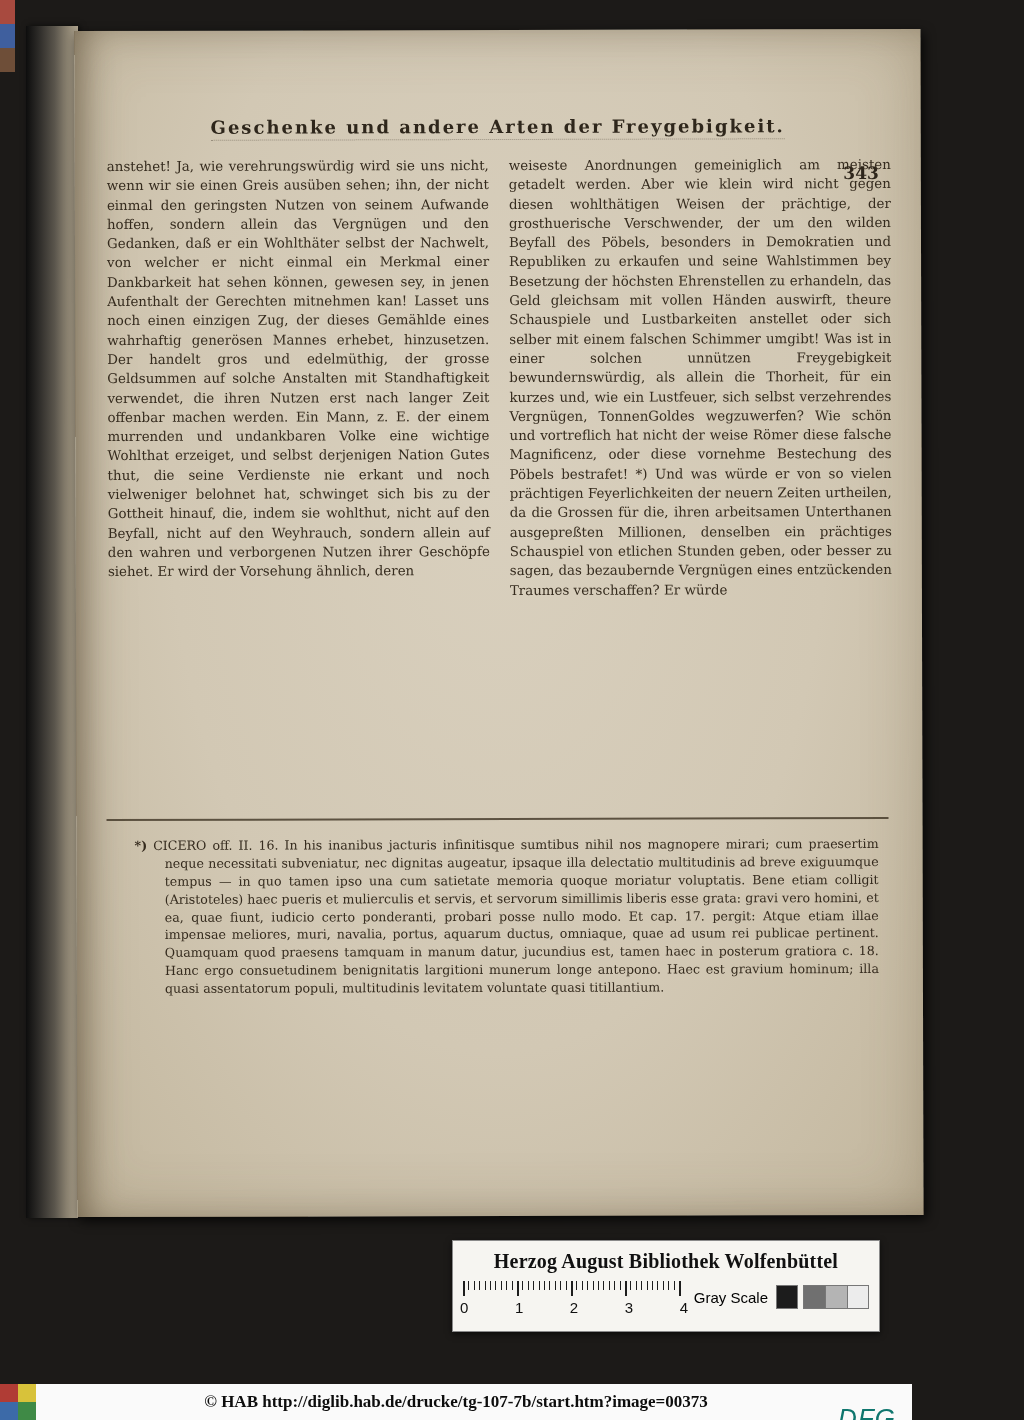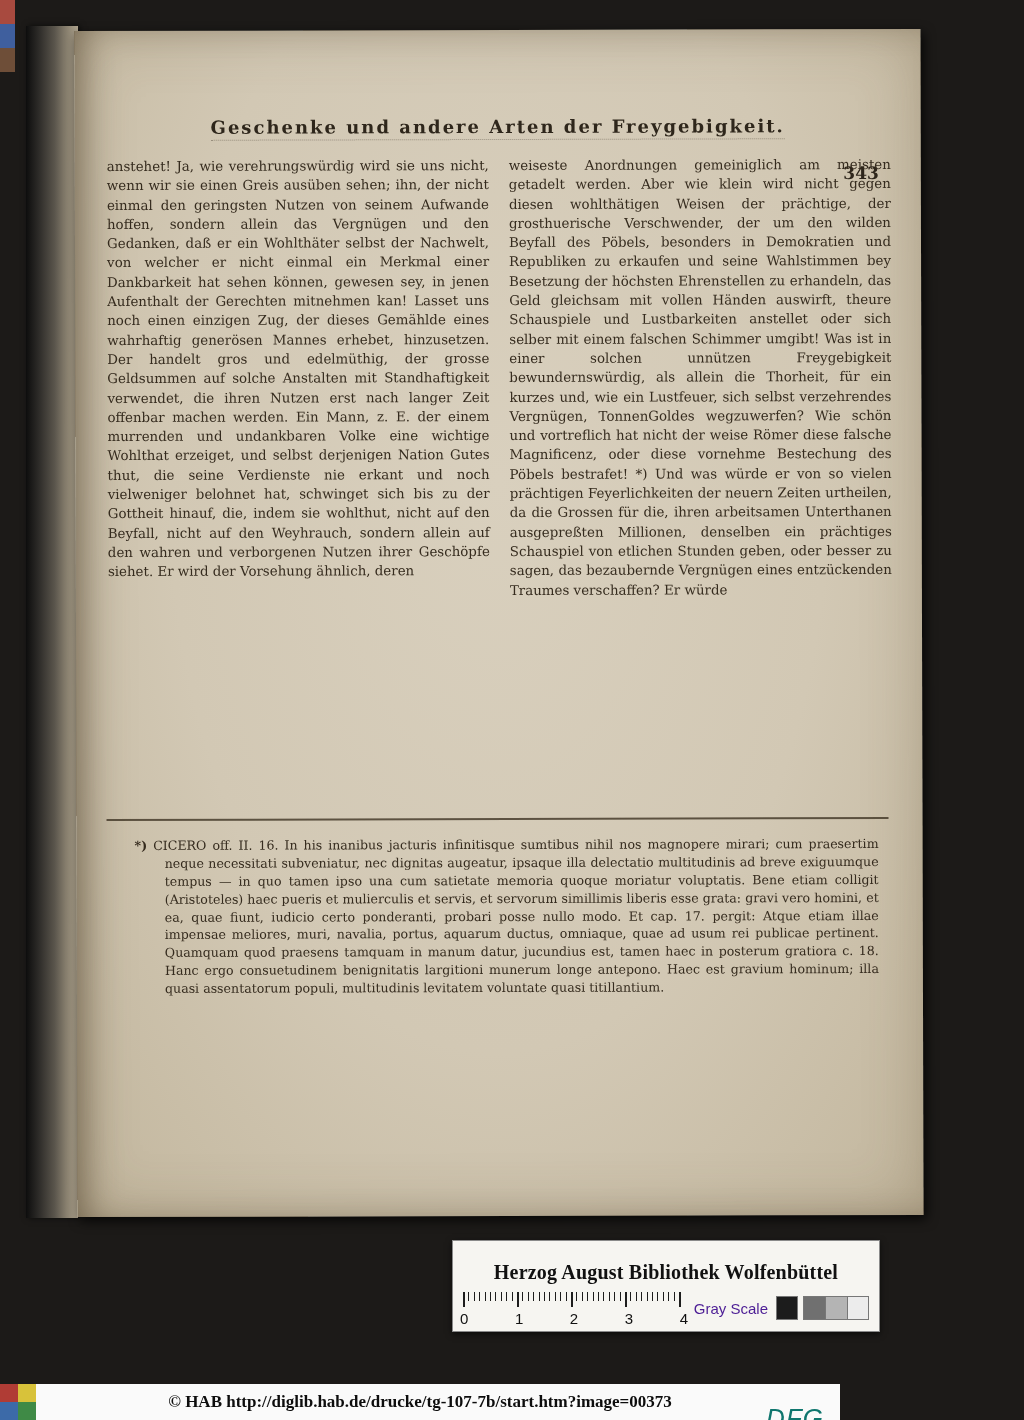--- a/index.html
+++ b/index.html
@@ -61,49 +61,49 @@
   .footnote p{
     margin:0;font-size:12.6px;line-height:1.42;text-align:justify;color:#352b1e;
     padding-left:30px;text-indent:-30px;
     font-family:"DejaVu Serif", serif;
   }
   .footnote .marker{font-weight:700;padding-right:6px;}
   
   .label-box{
     position:absolute;left:452px;top:1240px;width:428px;height:92px;
     background:#f6f5f1;border:1px solid #8a8a8a;box-shadow:0 2px 6px rgba(0,0,0,.6);
-    box-sizing:border-box;padding:20px 10px 4px 10px;
+    box-sizing:border-box;padding:9px 10px 4px 10px;
     font-family:"Liberation Serif", serif;color:#111;
   }
   .label-title{
     font-weight:700;font-size:20px;text-align:center;letter-spacing:.2px;
   }
   .label-row{
     display:flex;align-items:flex-start;justify-content:space-between;margin-top:8px;
   }
   .ruler{position:relative;width:224px;height:40px;}
   .ticks-cm{position:absolute;top:0;left:0;height:15px;width:218px;
     background:repeating-linear-gradient(90deg,#1d1d1d 0 1.6px,transparent 1.6px 54px);}
   .ticks-mm{position:absolute;top:0;left:0;height:9px;width:218px;
     background:repeating-linear-gradient(90deg,#1d1d1d 0 1px,transparent 1px 5.4px);}
   .ruler-numbers{
     position:absolute;top:18px;left:-3px;width:228px;display:flex;justify-content:space-between;
     font-family:"Liberation Sans", sans-serif;font-size:15px;color:#111;
   }
   .grayscale{display:flex;align-items:center;gap:8px;margin-top:4px;}
-  .grayscale-label{font-family:"Liberation Sans", sans-serif;font-size:15px;color:#4c1d95;}
+  .grayscale-label{font-family:"Liberation Sans", sans-serif;font-size:15px;color:#000000;}
   .swatches{display:flex;align-items:center;}
   .sw{width:22px;height:24px;border:1px solid #777;box-sizing:border-box;}
   .sw0{background:#1c1c1c;margin-right:5px;}
   .sw1{background:#707070;border-right:none;}
   .sw2{background:#b4b4b4;border-right:none;}
   .sw3{background:#ececec;}
   
   .footer-bar{
-    position:absolute;left:0;bottom:0;width:840px;height:36px;background:#fafafa;
+    position:absolute;left:0;bottom:0;width:912px;height:36px;background:#fafafa;
     display:flex;align-items:center;justify-content:center;z-index:6;
   }
   .copyright{
     font-family:"Liberation Serif", serif;font-weight:700;font-size:17px;color:#0d0d0d;
   }
   .dfg{
     position:absolute;right:16px;top:19px;
     font-family:"Liberation Sans", sans-serif;font-weight:400;font-style:italic;
     font-size:26px;letter-spacing:1px;color:#0f766e;
   }

